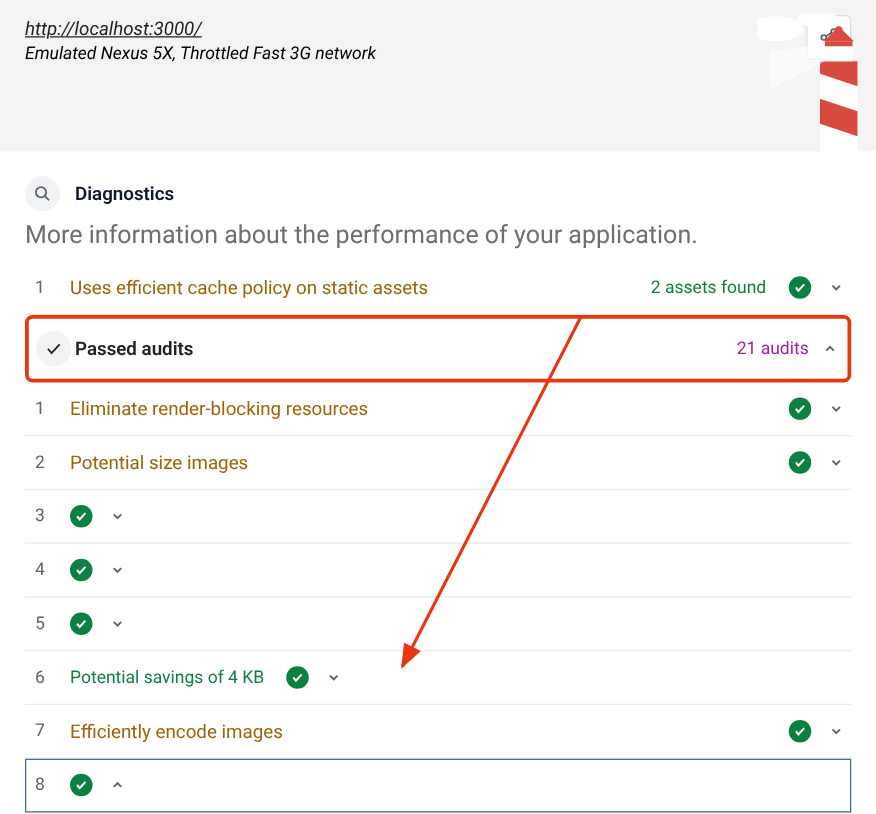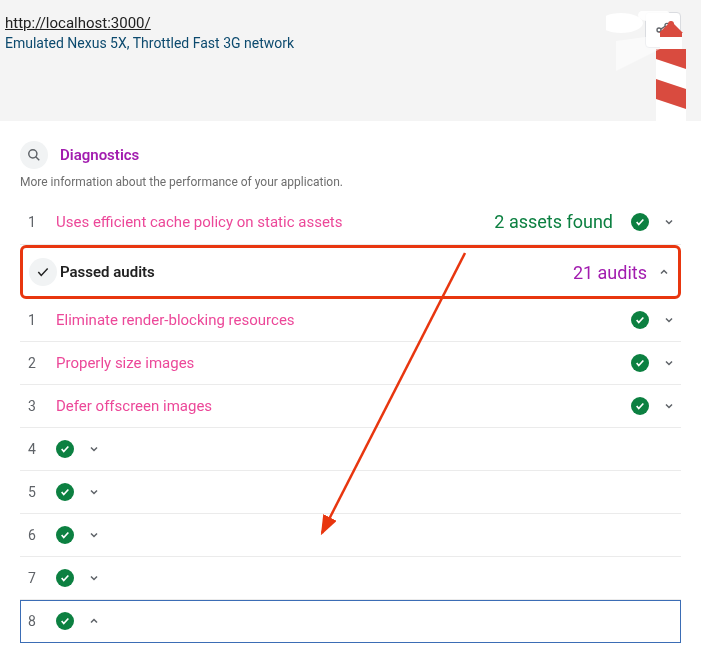--- a/index.html
+++ b/index.html
@@ -7,32 +7,33 @@
     margin: 0;
     font-family: -apple-system, BlinkMacSystemFont, "Segoe UI", Roboto, Arial, sans-serif;
     font-size: 14px;
     color: #212121;
     background: #fff;
     width: 701px;
   }
   .header {
     position: relative;
     background: #f4f4f4;
-    padding: 14px 20px 70px 5px;
+    padding: 14px 20px 70px 20px;
     overflow: hidden;
+    font-style: italic;
   }
   .url {
     font-size: 15px;
     text-decoration: underline;
     color: #212121;
     margin-bottom: 3px;
   }
   .env {
     font-size: 14px;
-    color: #0c4a6e;
+    color: #000000;
   }
   .share-btn {
     position: absolute;
     top: 12px;
     right: 20px;
     width: 36px;
     height: 36px;
     background: #fff;
     border: 1px solid #dadce0;
     border-radius: 4px;
@@ -62,48 +63,48 @@
     height: 28px;
     border-radius: 50%;
     background: #f1f3f4;
     display: flex;
     align-items: center;
     justify-content: center;
   }
   .section-title {
     font-weight: 600;
     font-size: 15px;
-    color: #a21caf;
+    color: #0f172a;
   }
   .section-desc {
     color: #6e6e6e;
-    font-size: 12px;
+    font-size: 20px;
     margin-bottom: 10px;
   }
   .row {
     display: flex;
     align-items: center;
     padding: 12px 4px 12px 0;
     border-bottom: 1px solid #ebebeb;
     gap: 12px;
   }
   .row-num {
     width: 24px;
     text-align: center;
     color: #5f6368;
     font-size: 14px;
   }
   .row-label {
     flex: 1;
     font-size: 15px;
-    color: #ec4899;
+    color: #a16207;
   }
   .row-meta {
     color: #0c8041;
-    font-size: 18px;
+    font-size: 14px;
     margin-right: 6px;
     text-align: right;
   }
   .row-meta.gray { color: #a21caf; }
   .pass-icon {
     width: 18px;
     height: 18px;
     border-radius: 50%;
     background: #0c8041;
     display: flex;
@@ -244,35 +245,34 @@
             </svg>
           </div>
           <div class="chevron">
             <svg width="12" height="12" viewBox="0 0 24 24" fill="none" stroke="#5f6368" stroke-width="3">
               <polyline points="6,9 12,15 18,9"></polyline>
             </svg>
           </div>
         </div>
         <div class="row">
           <div class="row-num">2</div>
-          <div class="row-label">Properly size images</div>
+          <div class="row-label">Potential size images</div>
           <div class="pass-icon">
             <svg width="10" height="10" viewBox="0 0 24 24" fill="none" stroke="#fff" stroke-width="4">
               <polyline points="4,12 9,18 20,6"></polyline>
             </svg>
           </div>
           <div class="chevron">
             <svg width="12" height="12" viewBox="0 0 24 24" fill="none" stroke="#5f6368" stroke-width="3">
               <polyline points="6,9 12,15 18,9"></polyline>
             </svg>
           </div>
         </div>
         <div class="row">
           <div class="row-num">3</div>
-          <div class="row-label">Defer offscreen images</div>
           <div class="pass-icon">
             <svg width="10" height="10" viewBox="0 0 24 24" fill="none" stroke="#fff" stroke-width="4">
               <polyline points="4,12 9,18 20,6"></polyline>
             </svg>
           </div>
           <div class="chevron">
             <svg width="12" height="12" viewBox="0 0 24 24" fill="none" stroke="#5f6368" stroke-width="3">
               <polyline points="6,9 12,15 18,9"></polyline>
             </svg>
           </div>
@@ -298,33 +298,35 @@
             </svg>
           </div>
           <div class="chevron">
             <svg width="12" height="12" viewBox="0 0 24 24" fill="none" stroke="#5f6368" stroke-width="3">
               <polyline points="6,9 12,15 18,9"></polyline>
             </svg>
           </div>
         </div>
         <div class="row">
           <div class="row-num">6</div>
+          <div class="row-meta">Potential savings of 4 KB</div>
           <div class="pass-icon">
             <svg width="10" height="10" viewBox="0 0 24 24" fill="none" stroke="#fff" stroke-width="4">
               <polyline points="4,12 9,18 20,6"></polyline>
             </svg>
           </div>
           <div class="chevron">
             <svg width="12" height="12" viewBox="0 0 24 24" fill="none" stroke="#5f6368" stroke-width="3">
               <polyline points="6,9 12,15 18,9"></polyline>
             </svg>
           </div>
         </div>
         <div class="row">
           <div class="row-num">7</div>
+          <div class="row-label">Efficiently encode images</div>
           <div class="pass-icon">
             <svg width="10" height="10" viewBox="0 0 24 24" fill="none" stroke="#fff" stroke-width="4">
               <polyline points="4,12 9,18 20,6"></polyline>
             </svg>
           </div>
           <div class="chevron">
             <svg width="12" height="12" viewBox="0 0 24 24" fill="none" stroke="#5f6368" stroke-width="3">
               <polyline points="6,9 12,15 18,9"></polyline>
             </svg>
           </div>

